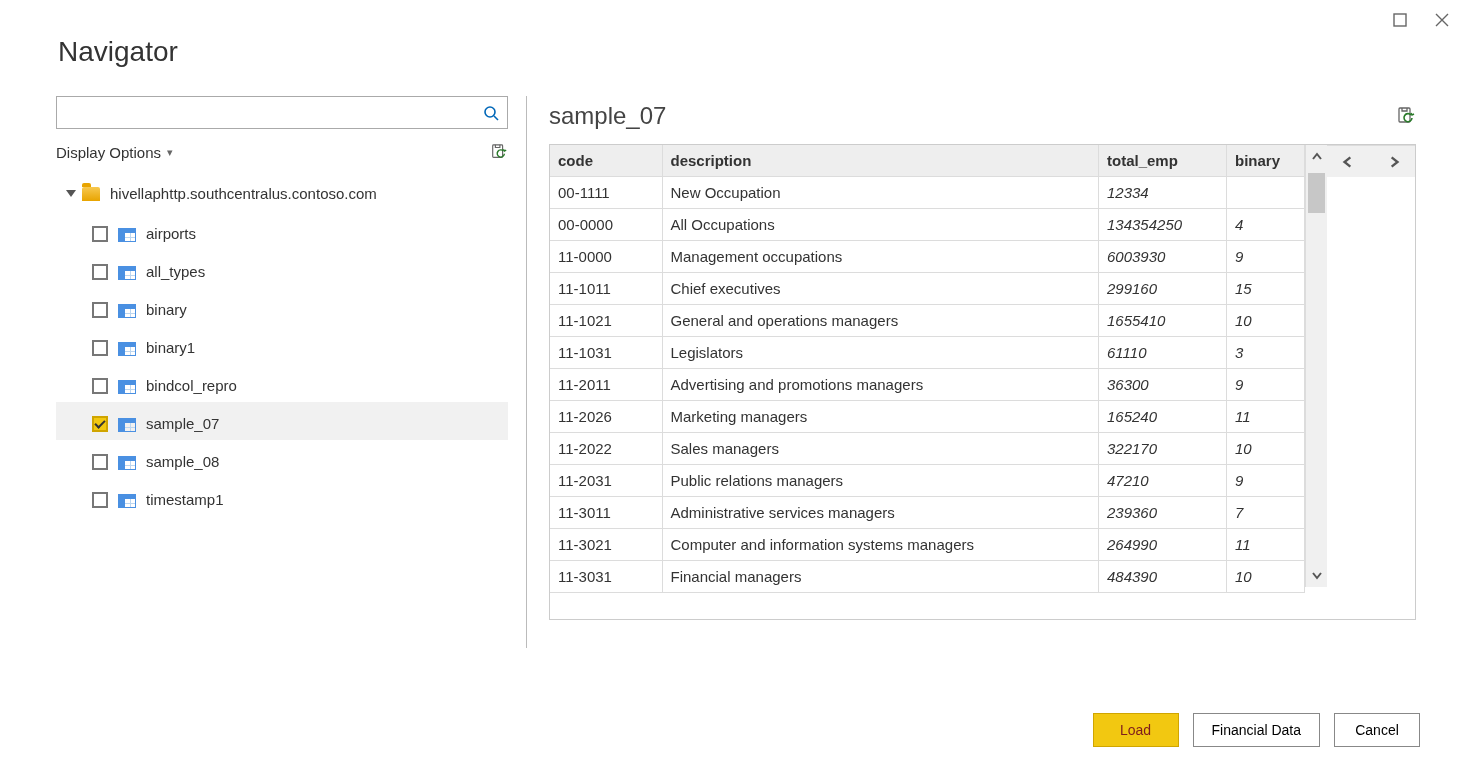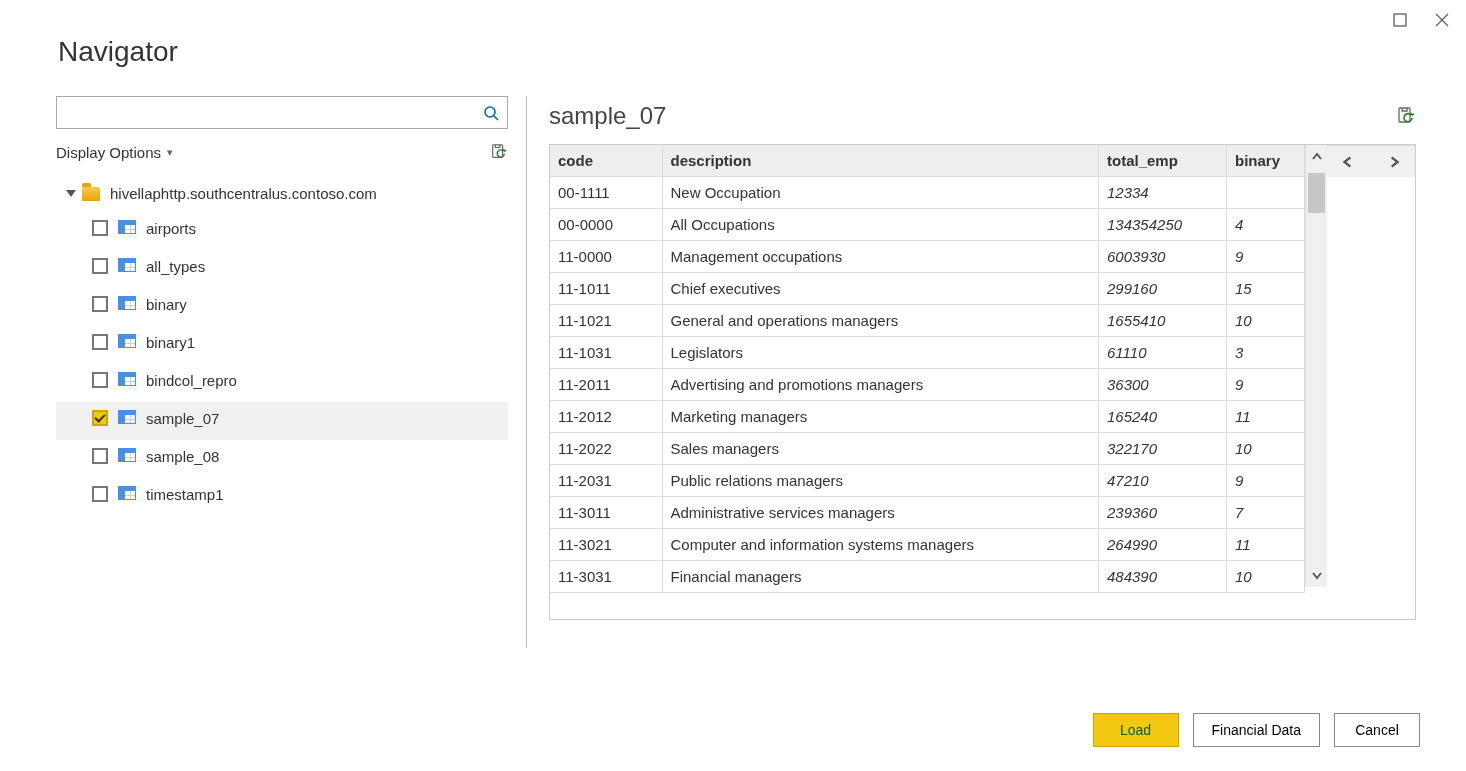--- a/index.html
+++ b/index.html
@@ -113,21 +113,21 @@
     content:"";
     position:absolute;
     top:-4px; left:0;
     width:9px; height:4px;
     background:#e8a400;
     border-radius:2px 2px 0 0;
   }
   .tree-children { margin-top:4px; }
   .tree-item {
     display: flex;
-    align-items: flex-start;
+    align-items: flex-end;
     padding: 8px 8px 8px 36px;
     font-size: 15px;
     cursor: pointer;
     height: 38px;
   }
   .tree-item.selected {
     background: #f1f1f1;
   }
   .chk {
     width: 16px; height: 16px;
@@ -278,21 +278,21 @@
     padding: 0 18px;
     border:1px solid #888;
     background:#fff;
     font-size:14px;
     cursor:pointer;
     display:flex;align-items:center;justify-content:center;
   }
   .btn.primary {
     background:#f2c811;
     border-color:#d0a500;
-    color:#14532d;
+    color:#7f1d1d;
   }
   svg { display:block; }
 </style>
 </head>
 <body>
 
 <div class="dialog">
 
   <div class="titlebar-controls">
     <div class="tb-btn">
@@ -455,21 +455,21 @@
                   <td class="num">61110</td>
                   <td class="num">3</td>
                 </tr>
                 <tr>
                   <td>11-2011</td>
                   <td>Advertising and promotions managers</td>
                   <td class="num">36300</td>
                   <td class="num">9</td>
                 </tr>
                 <tr>
-                  <td>11-2012</td>
+                  <td>11-2026</td>
                   <td>Marketing managers</td>
                   <td class="num">165240</td>
                   <td class="num">11</td>
                 </tr>
                 <tr>
                   <td>11-2022</td>
                   <td>Sales managers</td>
                   <td class="num">322170</td>
                   <td class="num">10</td>
                 </tr>

